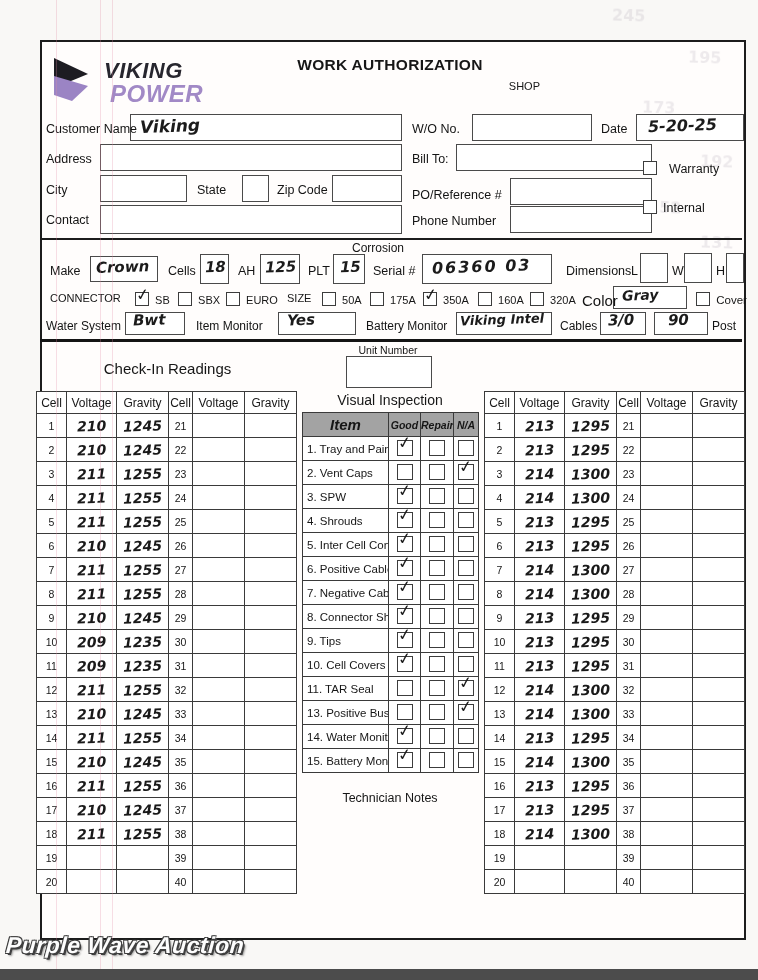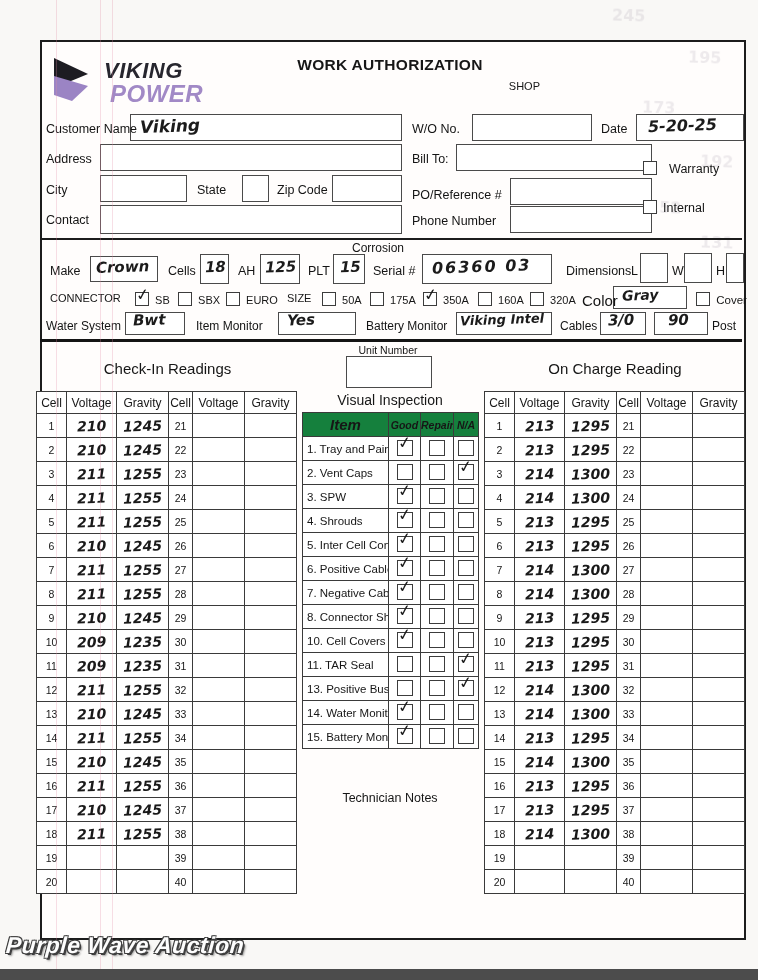--- a/index.html
+++ b/index.html
@@ -22,21 +22,21 @@
   
   .rtable{position:absolute;z-index:4;background:#fff;}
   table{border-collapse:collapse;table-layout:fixed;}
   th,td{border:1px solid #3a3a3a;padding:0;overflow:hidden;}
   th{font-weight:400;font-size:12px;height:21px;background:#fff;}
   td{height:23px;text-align:center;}
   td.cellnum{font-size:10.5px;text-align:center;}
   td .hv{font-family:"DejaVu Sans",sans-serif;font-style:italic;font-weight:700;font-size:14px;color:#191919;
         display:inline-block;transform:rotate(-2deg);}
   
-  .insp th{font-style:italic;font-weight:700;background:#15803d;}
+  .insp th{font-style:italic;font-weight:700;background:#a3a3a3;}
   .insp th.item{font-size:15px;}
   .insp th.chk{font-size:10.5px;}
   .insp td.itemlabel{text-align:left;font-size:11.5px;padding-left:4px;white-space:nowrap;}
   .insp td .cb{width:14px;height:14px;}
   .title-mid{position:absolute;text-align:center;font-size:15px;z-index:3;}
   .ghost{position:absolute;font-family:"DejaVu Sans",sans-serif;font-weight:700;font-size:16px;
          color:#7c6e85;opacity:.13;filter:blur(.6px);transform:rotate(2deg);z-index:1;}
   .logo-text1{position:absolute;left:104px;top:58px;font-size:22px;font-weight:800;font-style:italic;
          color:#27262e;letter-spacing:.5px;z-index:3;}
   .logo-text2{position:absolute;left:110px;top:80px;font-size:24px;font-weight:800;font-style:italic;
@@ -194,21 +194,20 @@
   <span class="lbl" style="left:560px;top:319px;font-size:12px;">Cables</span>
   <div class="box" style="left:600px;top:312px;width:44px;height:21px;"></div>
   <span class="handbox" style="left:608px;top:311px;font-size:15px;"><span class="hand">3/0</span></span>
   <div class="box" style="left:654px;top:312px;width:52px;height:21px;"></div>
   <span class="handbox" style="left:668px;top:311px;font-size:15px;"><span class="hand">90</span></span>
   <span class="lbl" style="left:712px;top:319px;font-size:12px;">Post</span>
 
   <span class="lbl small" style="left:346px;top:344px;width:84px;text-align:center;">Unit Number</span>
   <div class="box" style="left:346px;top:356px;width:84px;height:30px;"></div>
   <div class="title-mid" style="left:60px;top:360px;width:215px;">Check-In Readings</div>
-  <div class="title-mid" style="left:505px;top:360px;width:220px;">On Charge Reading</div>
 
   <div class="rtable" style="left:36px;top:391px;">
     <table style="width:260px;">
       <colgroup>
           <col style="width:30px;">
           <col style="width:50px;">
           <col style="width:52px;">
           <col style="width:24px;">
           <col style="width:52px;">
           <col style="width:52px;">
@@ -448,20 +447,26 @@
             <td><span class="cb"></span></td>
             <td><span class="cb"></span></td>
           </tr>
           <tr>
             <td class="itemlabel">8. Connector Shell</td>
             <td><span class="cb checked"></span></td>
             <td><span class="cb"></span></td>
             <td><span class="cb"></span></td>
           </tr>
           <tr>
+            <td class="itemlabel">9. Tips</td>
+            <td><span class="cb checked"></span></td>
+            <td><span class="cb"></span></td>
+            <td><span class="cb"></span></td>
+          </tr>
+          <tr>
             <td class="itemlabel">10. Cell Covers</td>
             <td><span class="cb checked"></span></td>
             <td><span class="cb"></span></td>
             <td><span class="cb"></span></td>
           </tr>
           <tr>
             <td class="itemlabel">11. TAR Seal</td>
             <td><span class="cb"></span></td>
             <td><span class="cb"></span></td>
             <td><span class="cb checked"></span></td>

